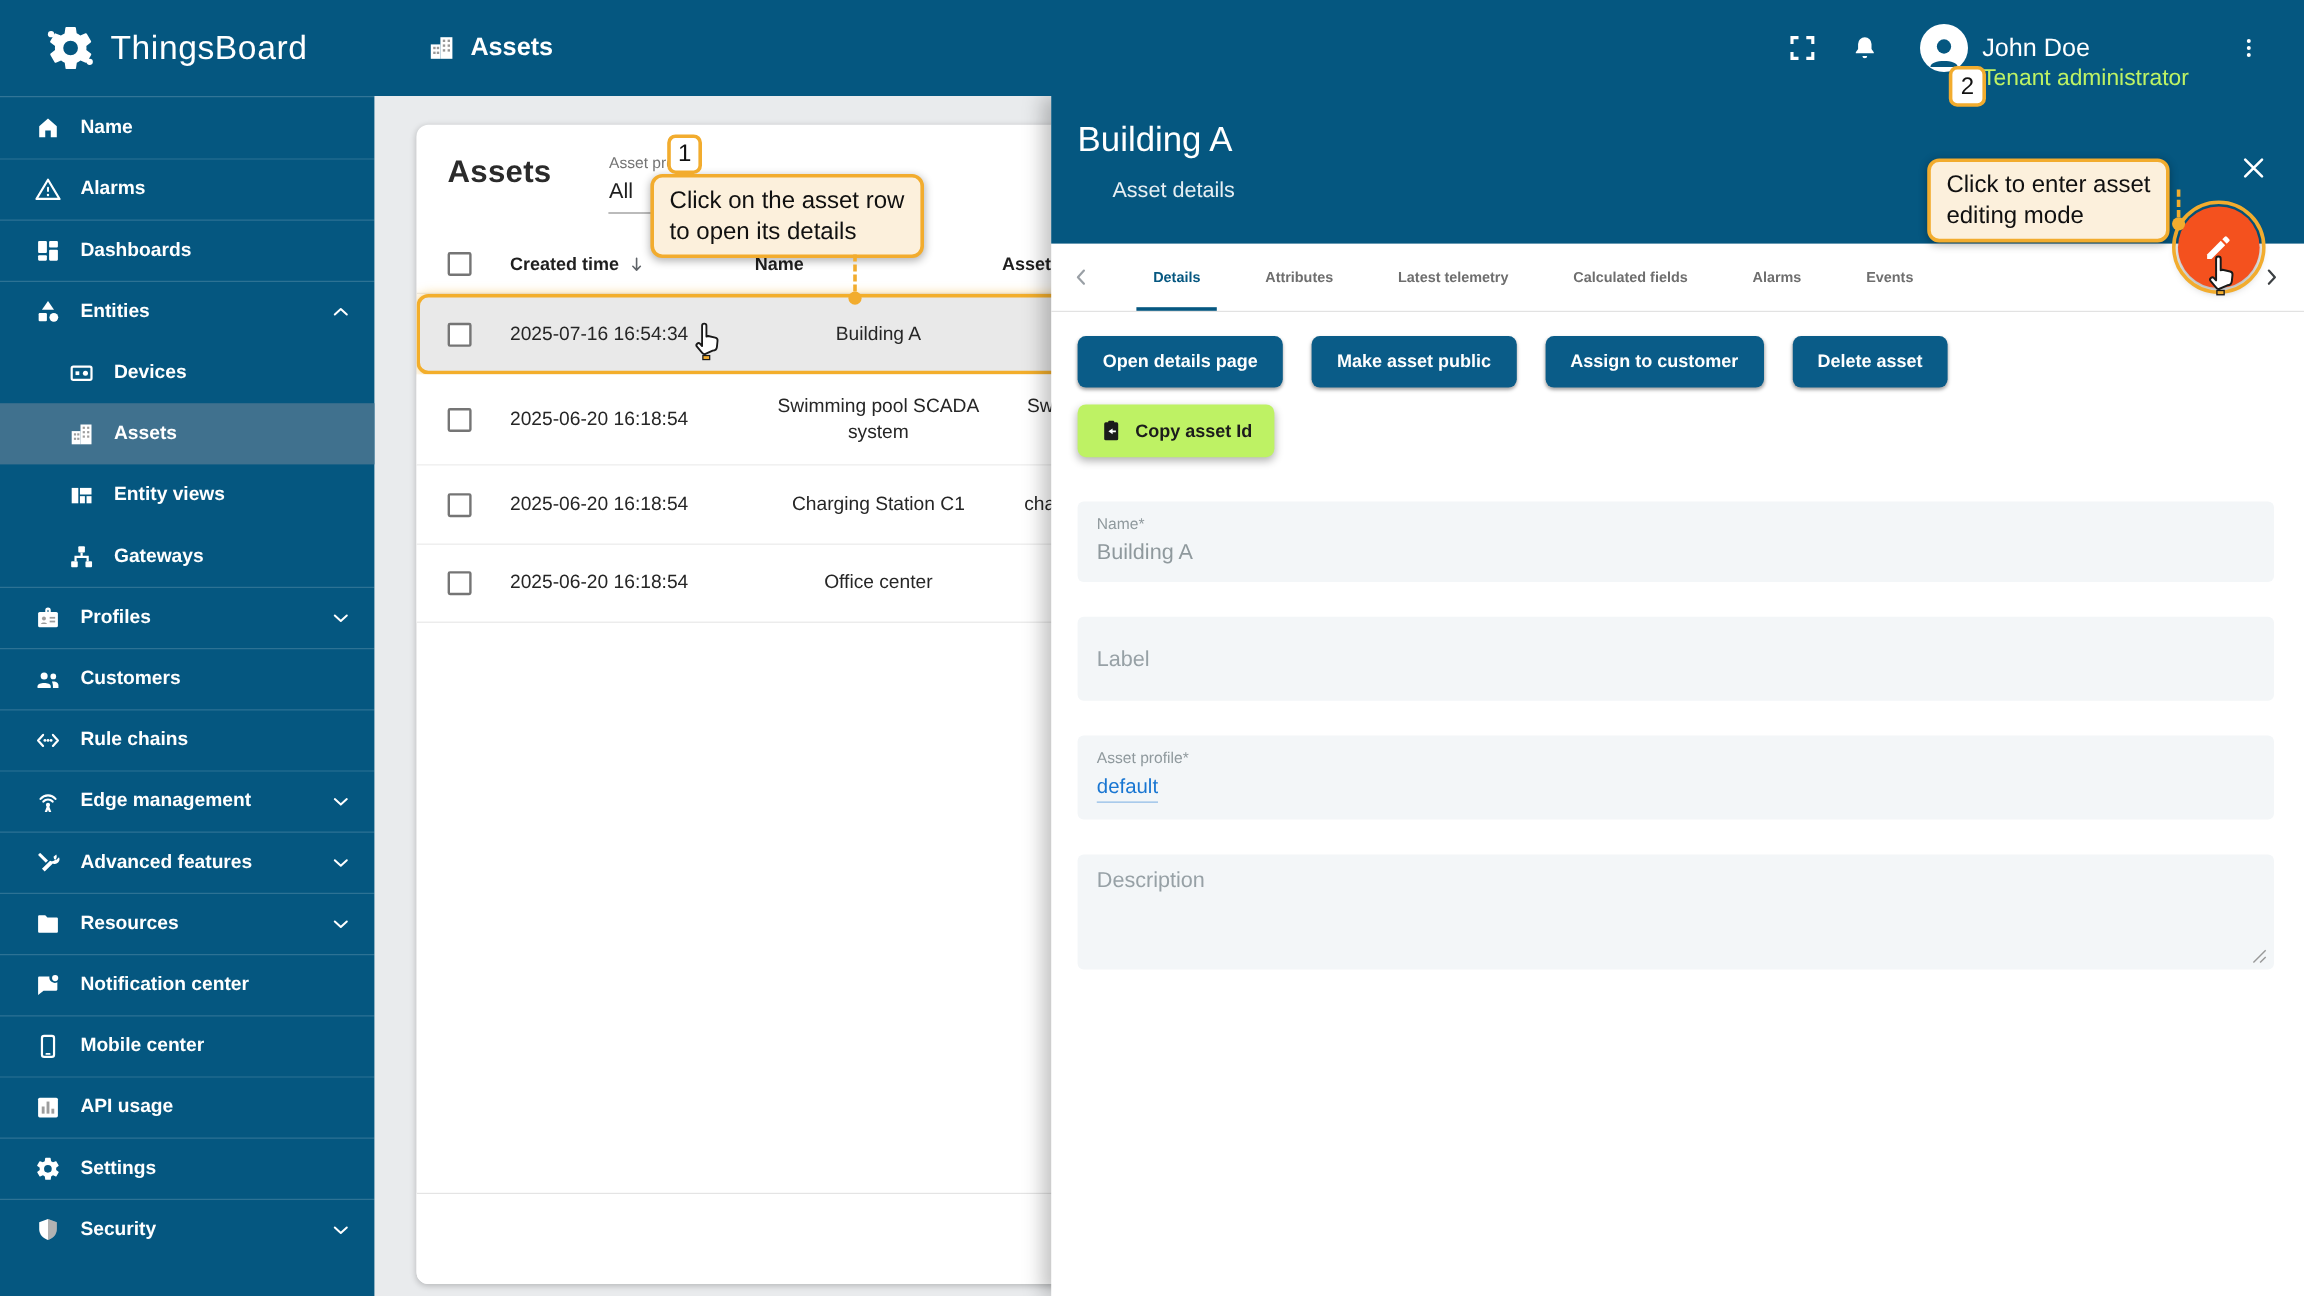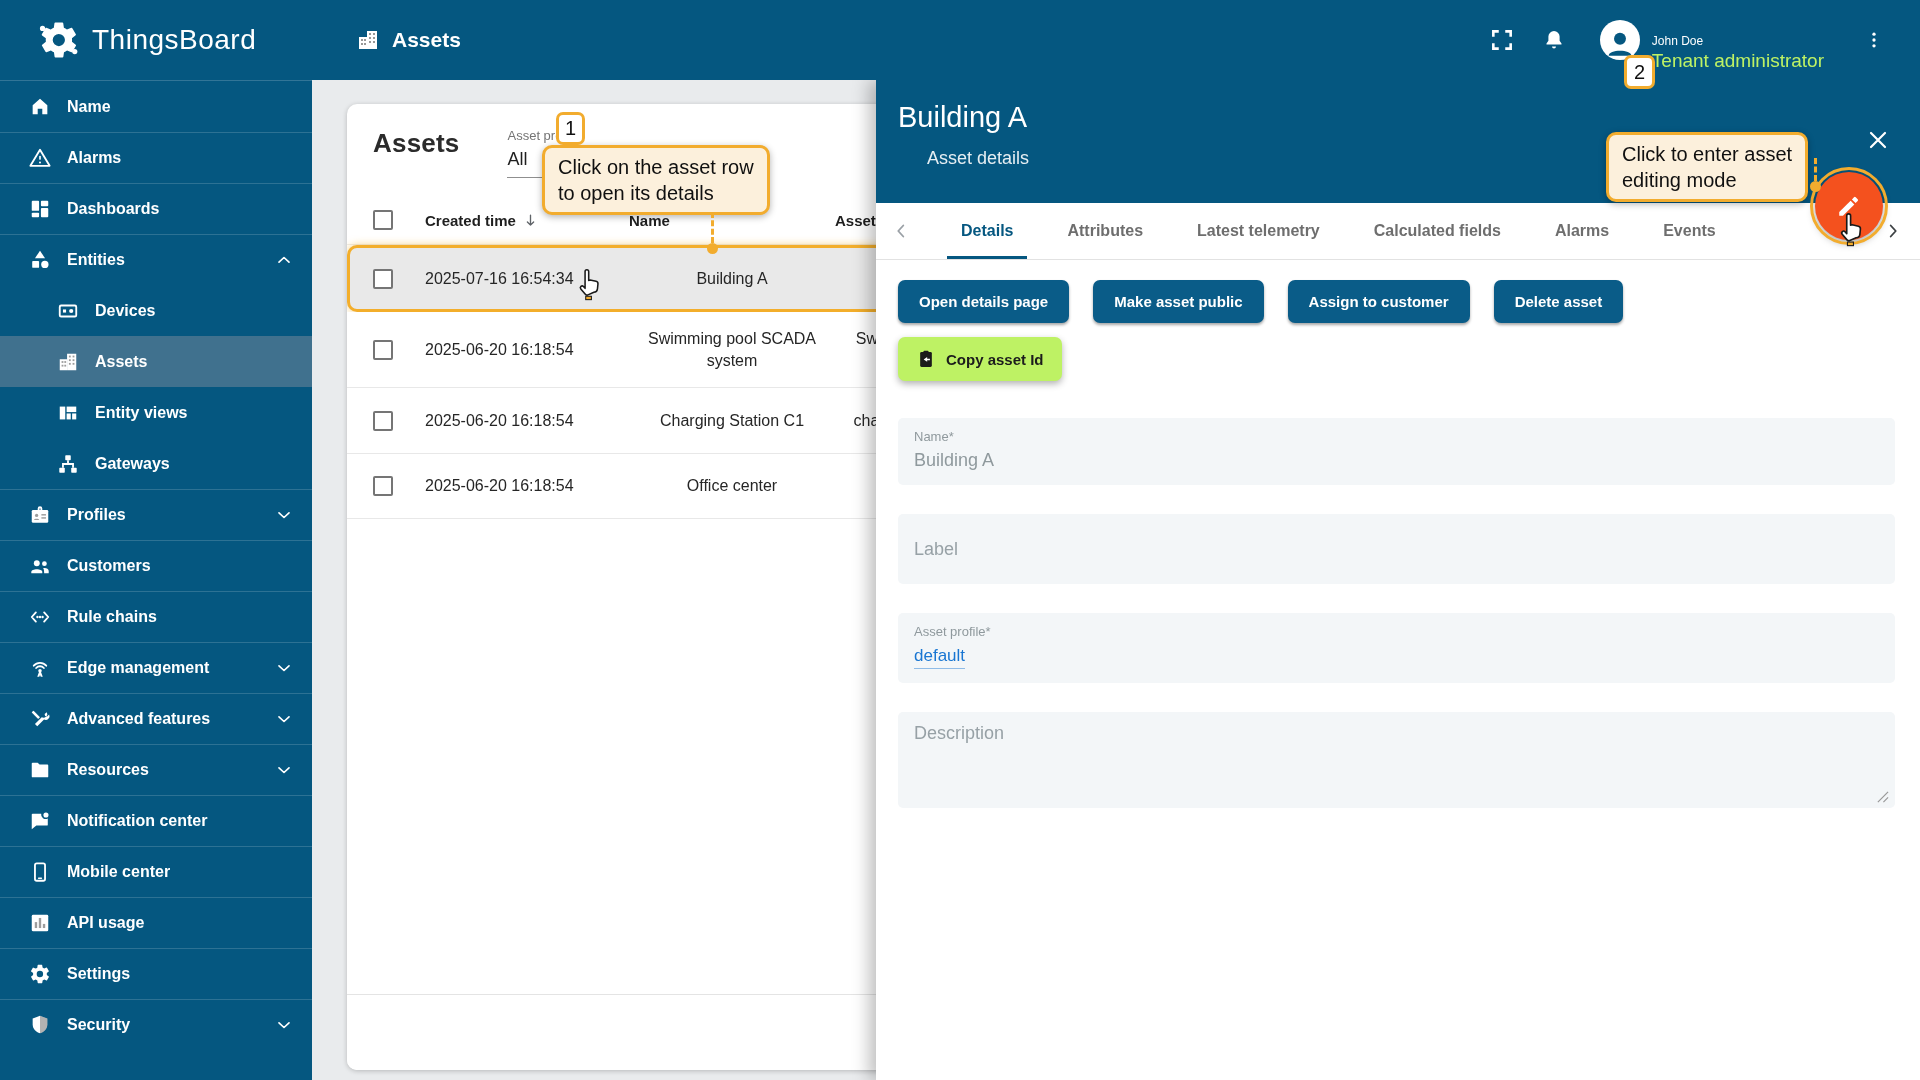--- a/index.html
+++ b/index.html
@@ -18,21 +18,21 @@
     display:flex;align-items:center;color:#fff;z-index:20;}
   .logo-wrap{display:flex;align-items:center;padding-left:38px;width:312px;}
   .logo-text{font-size:28px;font-weight:400;margin-left:12px;letter-spacing:.5px;}
   .page-title-wrap{display:flex;align-items:center;margin-left:44px;}
   .page-title{font-size:21px;font-weight:700;margin-left:12px;}
   .topbar-right{margin-left:auto;display:flex;align-items:center;padding-right:26px;}
   .tb-iconbtn{width:40px;height:40px;border-radius:50%;display:flex;align-items:center;justify-content:center;cursor:pointer;}
   .avatar{width:40px;height:40px;border-radius:50%;background:#fff;color:var(--primary);
     display:flex;align-items:flex-end;justify-content:center;overflow:hidden;margin-left:26px;}
   .user-block{margin-left:12px;line-height:1.25;}
-  .user-name{font-size:12px;margin-top:26px;}
+  .user-name{font-size:21px;margin-top:26px;}
   .user-role{font-size:19px;color:#bef264;}
   .kebab{margin-left:30px;}
 
   
   #sidebar{position:absolute;left:0;top:80px;width:312px;bottom:0;background:var(--primary);z-index:10;
     border-top:1px solid rgba(255,255,255,.18);}
   .side-item{height:51px;display:flex;align-items:center;padding:0 16px 0 28px;color:#fff;cursor:pointer;}
   .side-item.divider{border-top:1px solid rgba(255,255,255,.16);}
   .side-item.child{padding-left:56px;}
   .side-item.selected{background:var(--nav-selected);}
@@ -67,21 +67,21 @@
   
   #details-panel{position:absolute;left:876px;top:80px;right:0;bottom:0;background:#fff;z-index:15;
     box-shadow:-7px 0 16px rgba(0,0,0,.25);}
   .panel-head{height:123px;background:var(--primary);color:#fff;padding:21px 32px 0 22px;position:relative;}
   .panel-title{font-size:29px;font-weight:400;}
   .panel-subtitle{font-size:18px;margin-top:14px;color:rgba(255,255,255,.9);margin-left:29px;}
   .panel-close{position:absolute;right:30px;top:48px;cursor:pointer;color:#fff;}
   .tabbar{height:57px;display:flex;align-items:center;border-bottom:1px solid #E2E2E2;padding:0 10px 0 8px;}
   .tab-scroll{width:34px;height:34px;display:flex;align-items:center;justify-content:center;cursor:pointer;}
   .tabs{display:flex;align-items:stretch;height:100%;margin-left:16px;}
-  .tab{display:flex;align-items:center;padding:0 14px;margin:0 13px;font-size:16px;font-weight:700;
+  .tab{display:flex;align-items:center;padding:0 14px;margin:0 13px;font-size:12px;font-weight:700;
     color:#6e6e6e;cursor:pointer;position:relative;}
   .tab.active{color:var(--primary);}
   .tab.active::after{content:"";position:absolute;left:0;right:0;bottom:0;height:3px;background:var(--primary);}
   .tab-scroll.right{margin-left:auto;}
   .actions-row{display:flex;gap:24px;padding:20px 22px 0 22px;}
   .action-btn{height:43px;background:var(--primary-btn);color:#fff;border:none;border-radius:7px;
     font-family:inherit;font-size:15px;font-weight:700;padding:0 21px;cursor:pointer;
     box-shadow:0 2px 3px rgba(0,0,0,.35);}
   .copy-row{padding:14px 22px 0 22px;}
   .copy-btn{height:44px;background:#bef264;border:none;border-radius:7px;display:inline-flex;align-items:center;

